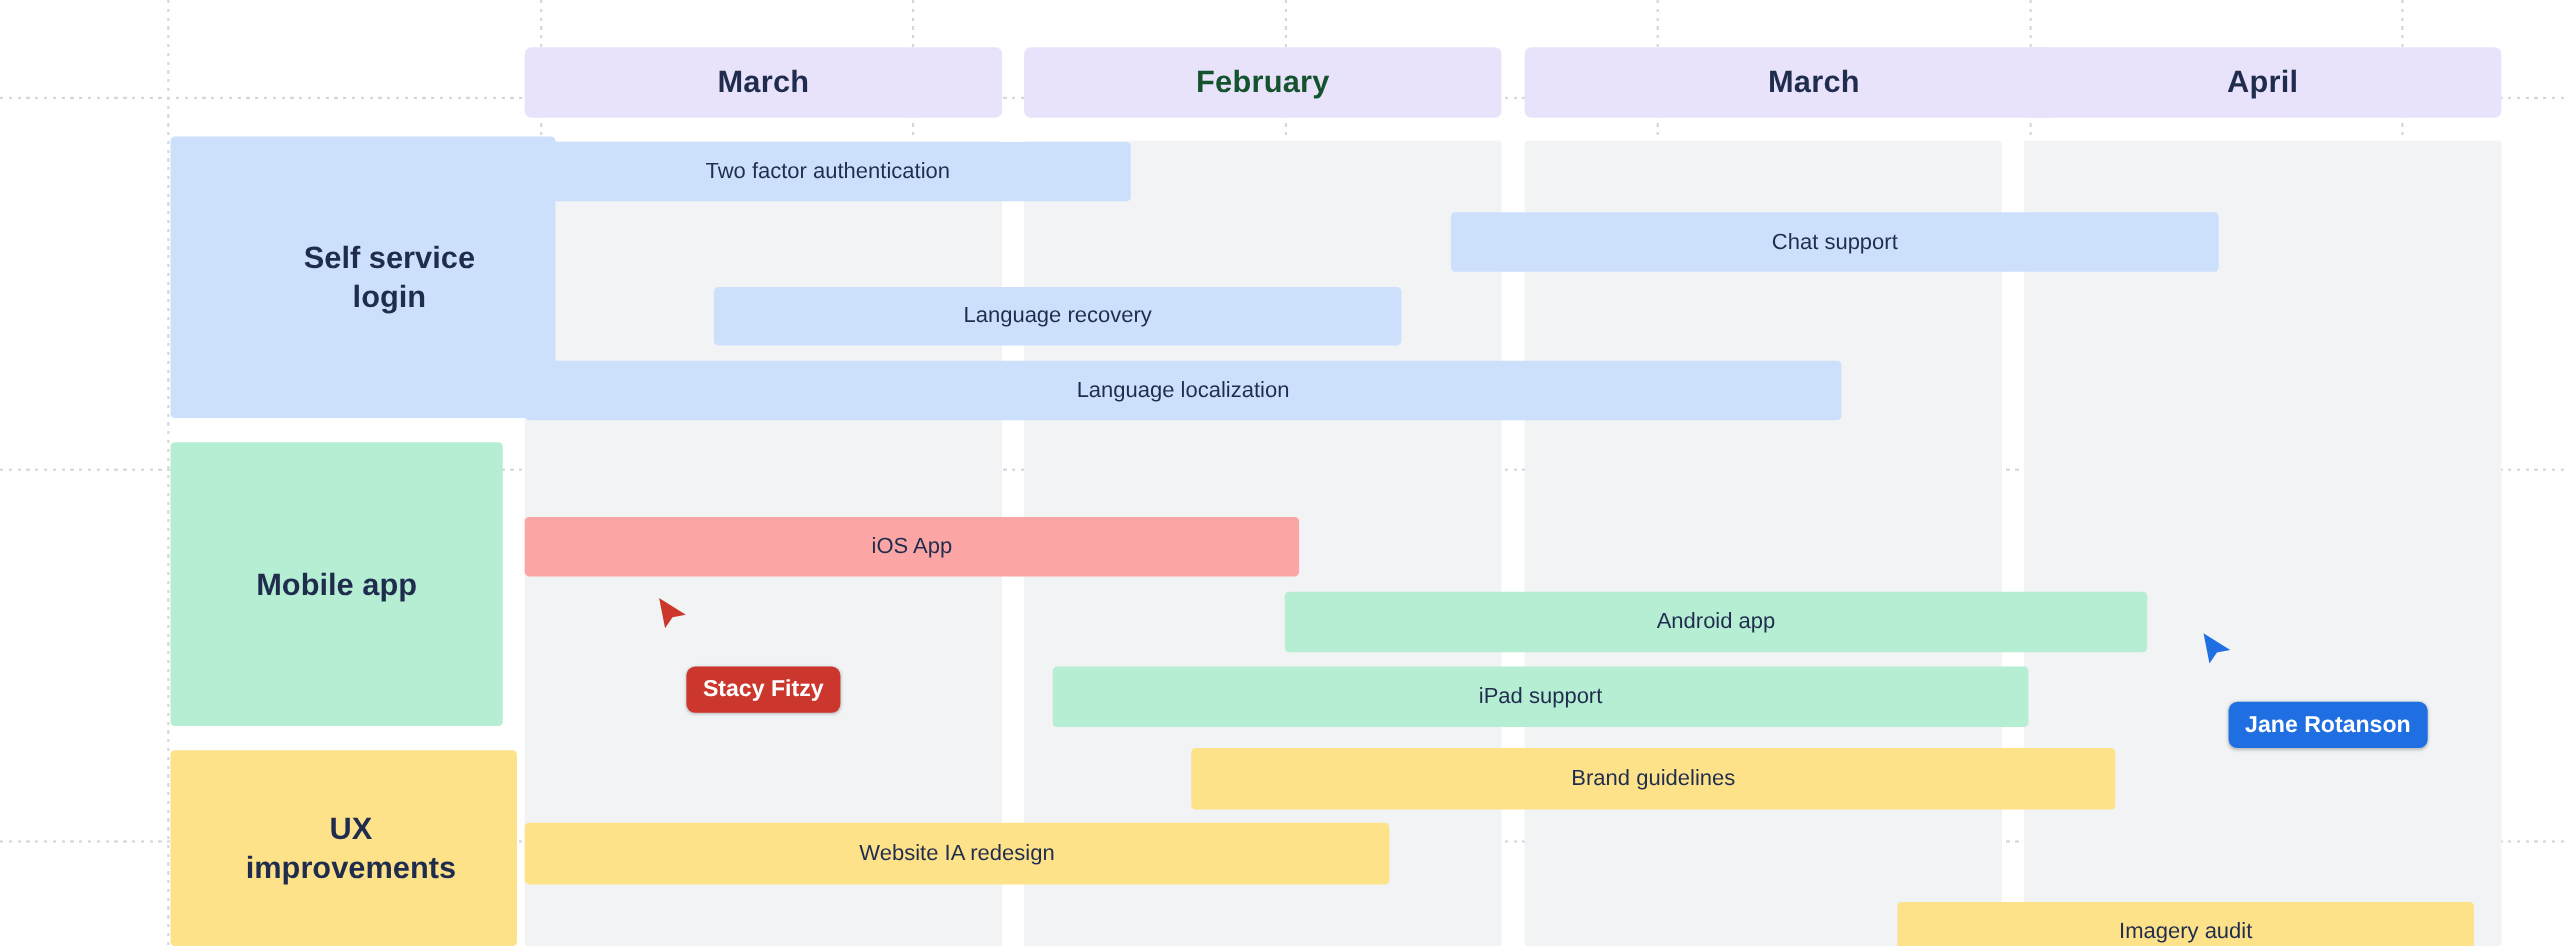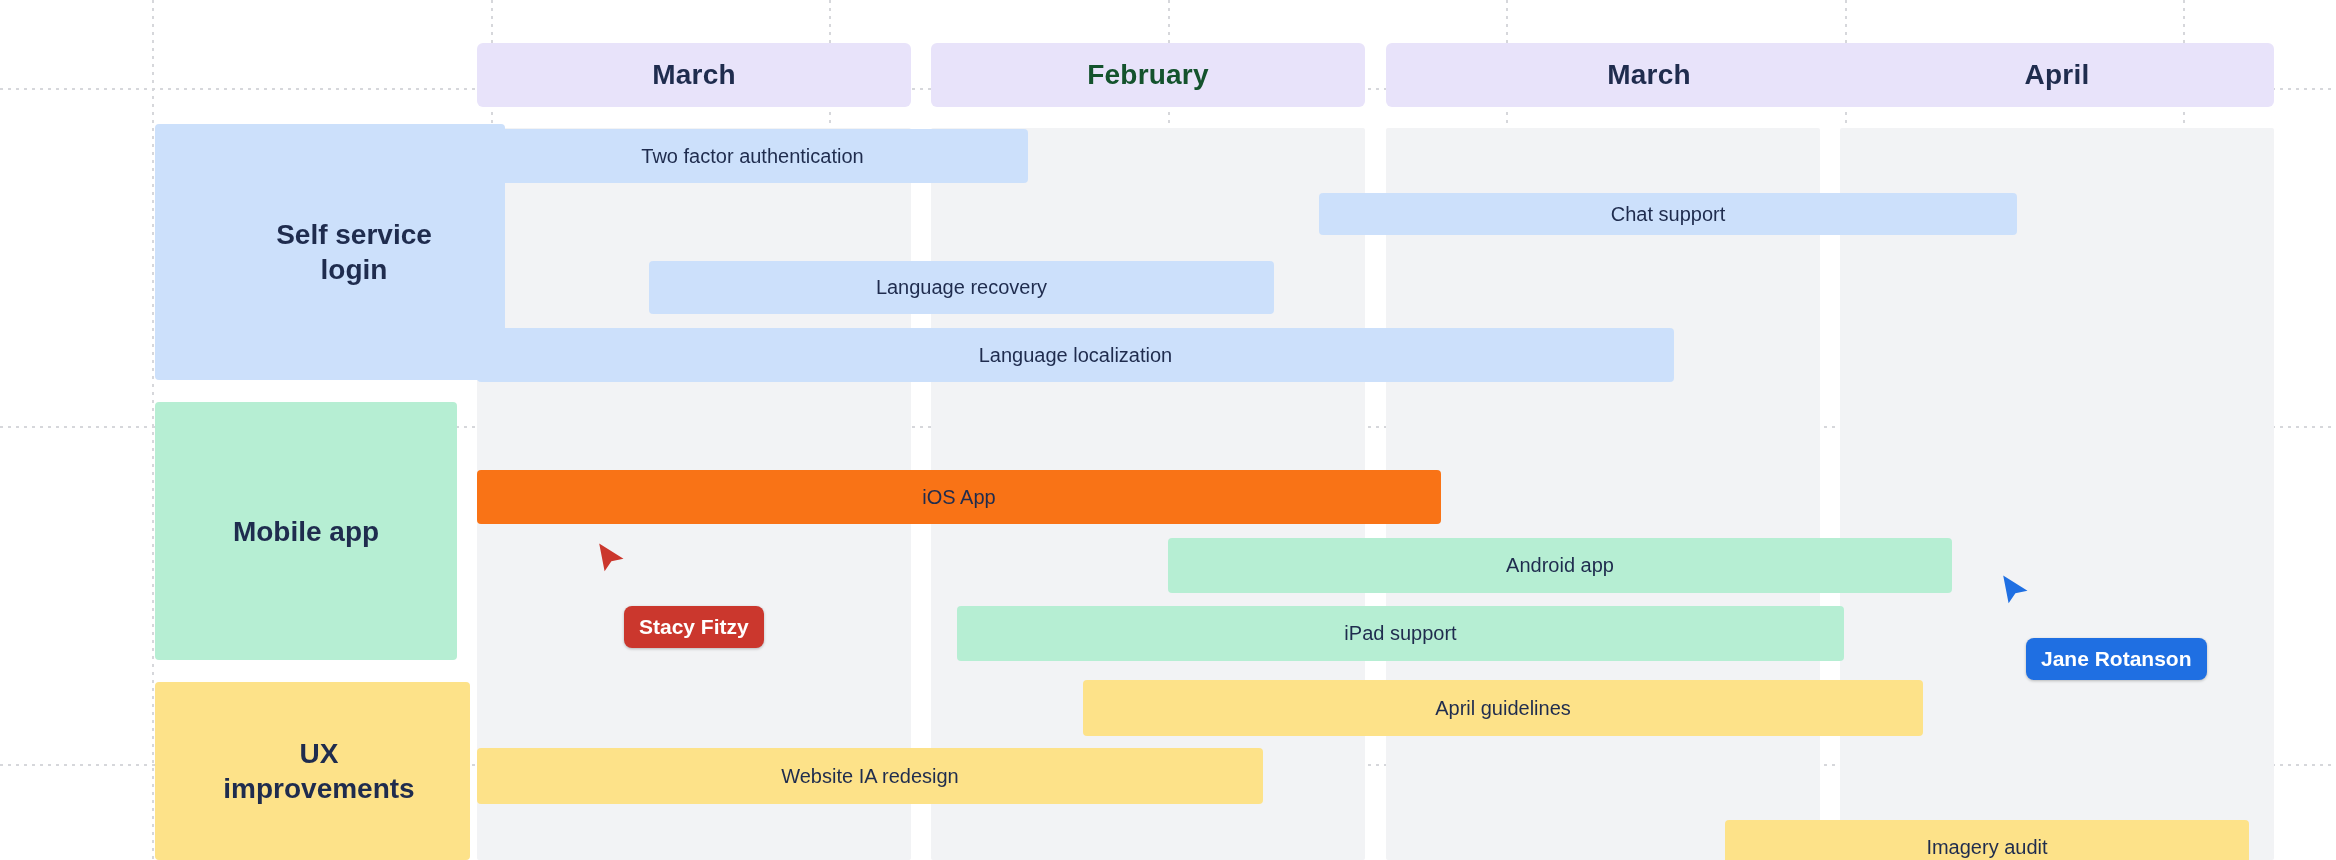--- a/index.html
+++ b/index.html
@@ -60,40 +60,40 @@
         <span class="cat-label">Mobile app</span>
       </div>
       <div class="cat-block" style="left: 155px; top: 682px; width: 302px; height: 178px; background: rgb(253, 226, 137); color: rgb(31, 44, 78); padding-left: 13px;">
         <span class="cat-label">UX improvements</span>
       </div>
     </div>
   <div id="tasks">
       <div class="task-bar" style="left: 477px; top: 129px; width: 551px; height: 54px; background: rgb(204, 224, 251); color: rgb(31, 44, 78);">
         <span>Two factor authentication</span>
       </div>
-      <div class="task-bar" style="left: 1319px; top: 193px; width: 698px; height: 42px; background: rgb(204, 224, 251); color: rgb(31, 44, 78);">
+      <div class="task-bar" style="left: 1319px; top: 193px; width: 698px; height: 54px; background: rgb(204, 224, 251); color: rgb(31, 44, 78);">
         <span>Chat support</span>
       </div>
       <div class="task-bar" style="left: 649px; top: 261px; width: 625px; height: 53px; background: rgb(204, 224, 251); color: rgb(31, 44, 78);">
         <span>Language recovery</span>
       </div>
       <div class="task-bar" style="left: 477px; top: 328px; width: 1197px; height: 54px; background: rgb(204, 224, 251); color: rgb(31, 44, 78);">
         <span>Language localization</span>
       </div>
-      <div class="task-bar" style="left: 477px; top: 470px; width: 964px; height: 54px; background: #f97316; color: rgb(31, 44, 78);">
+      <div class="task-bar" style="left: 477px; top: 470px; width: 704px; height: 54px; background: #fca5a5; color: rgb(31, 44, 78);">
         <span>iOS App</span>
       </div>
       <div class="task-bar" style="left: 1168px; top: 538px; width: 784px; height: 55px; background: rgb(182, 238, 211); color: rgb(31, 44, 78);">
         <span>Android app</span>
       </div>
       <div class="task-bar" style="left: 933px; top: 606px; width: 887px; height: 55px; background: rgb(182, 238, 211); color: rgb(31, 44, 78); margin-left: 24px;">
         <span>iPad support</span>
       </div>
       <div class="task-bar" style="left: 1083px; top: 680px; width: 840px; height: 56px; background: rgb(253, 226, 137); color: rgb(31, 44, 78);">
-        <span>April guidelines</span>
+        <span>Brand guidelines</span>
       </div>
       <div class="task-bar" style="left: 477px; top: 748px; width: 786px; height: 56px; background: rgb(253, 226, 137); color: rgb(31, 44, 78);">
         <span>Website IA redesign</span>
       </div>
       <div class="task-bar" style="left: 1725px; top: 820px; width: 524px; height: 55px; background: rgb(253, 226, 137); color: rgb(31, 44, 78);">
         <span>Imagery audit</span>
       </div>
     </div>
 
   <div class="cursor" style="left: 598px; top: 543px;">

